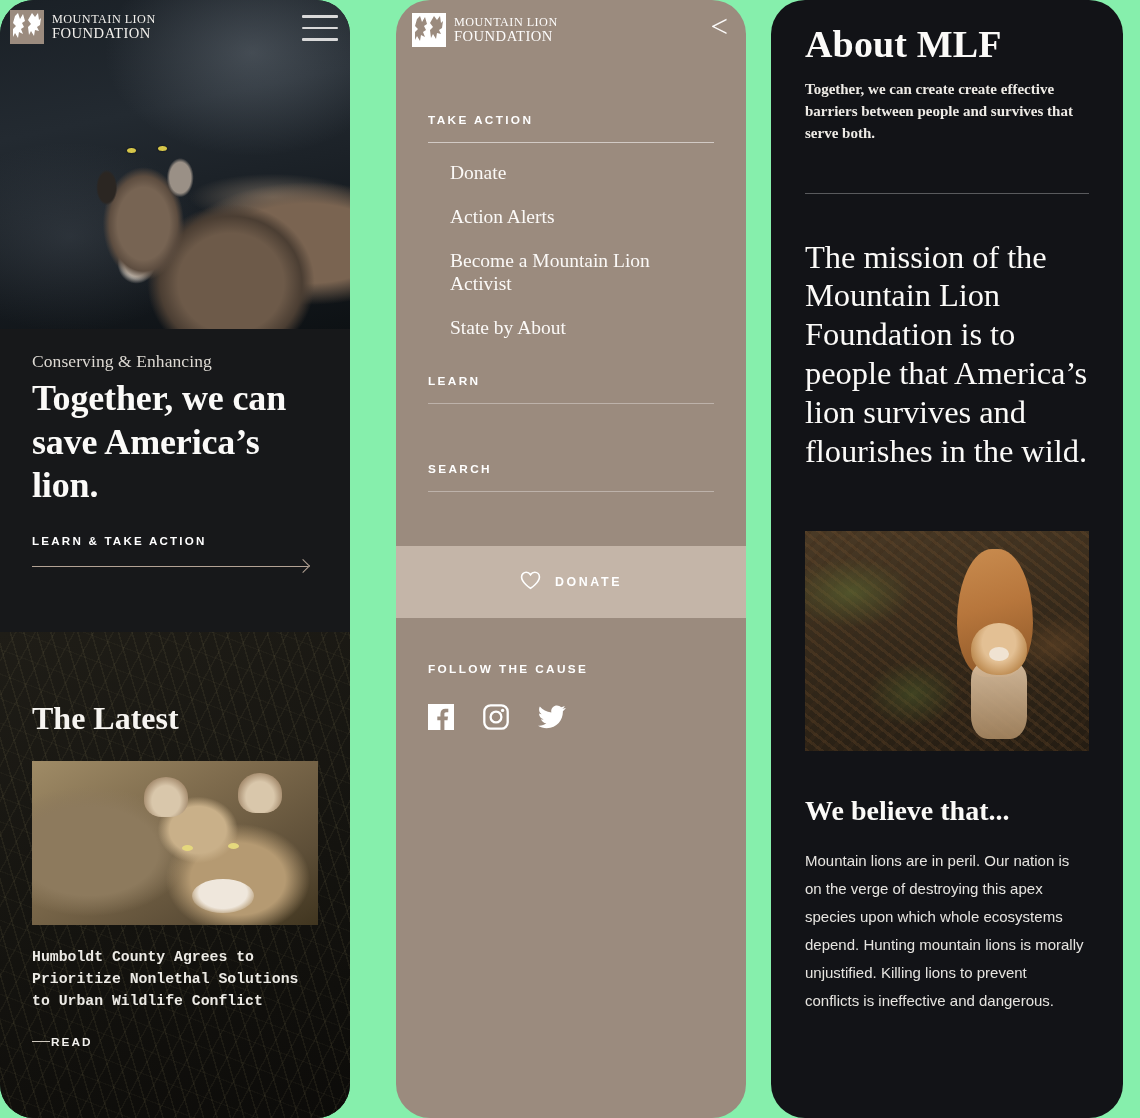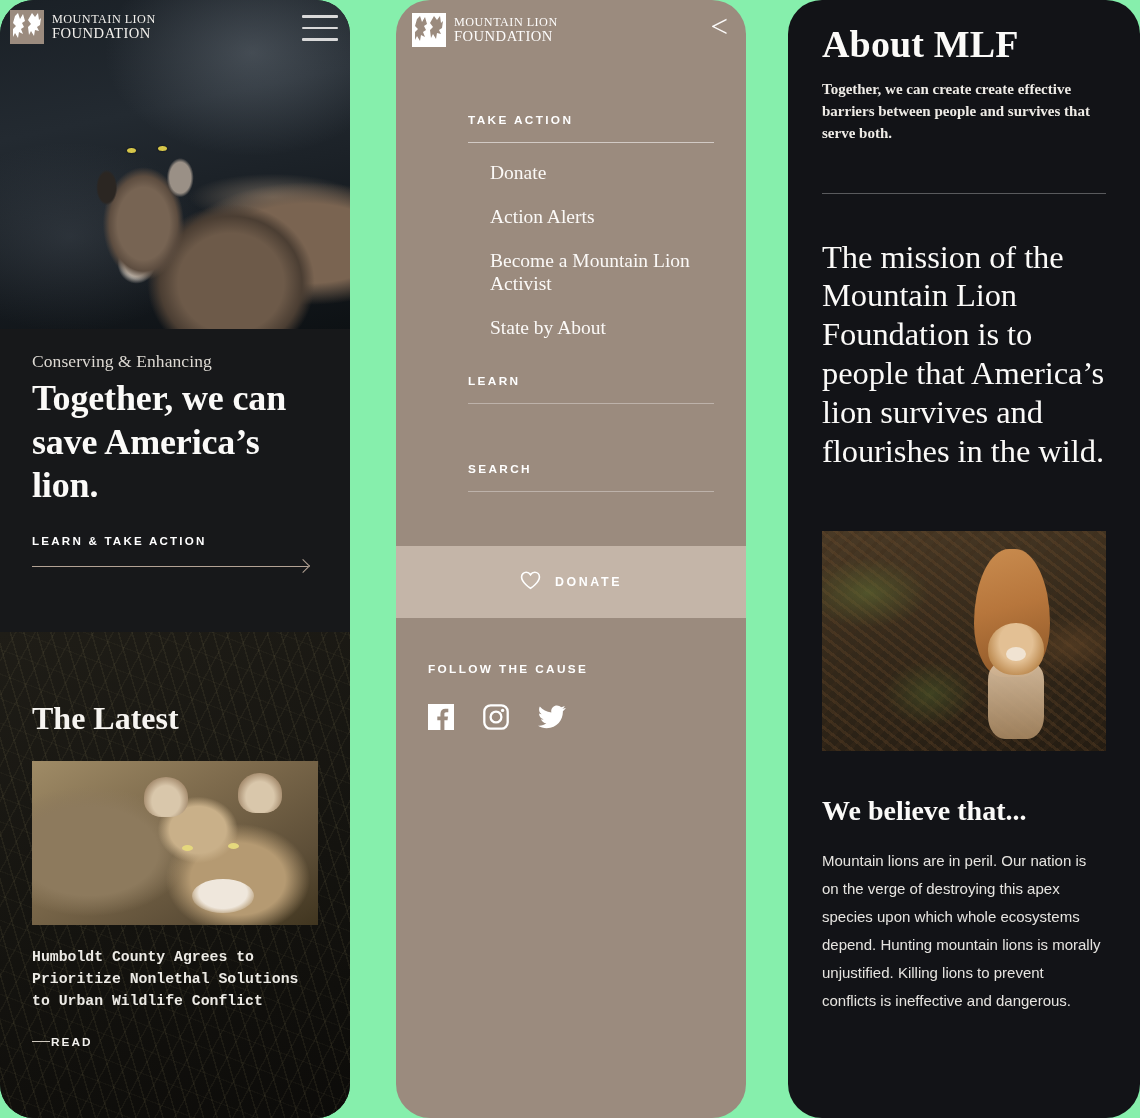--- a/index.html
+++ b/index.html
@@ -262,21 +262,21 @@
   .chevron-back {
     font-family: "Liberation Serif", serif;
     font-size: 31px;
     line-height: 1;
     color: #fdfcfb;
     font-weight: 300;
     margin-top: -2px;
     cursor: pointer;
   }
 
-  .menu-body { padding: 0 32px; margin-left: 40px; }
+  .menu-body { padding: 0 32px; }
 
   .menu-sec-label {
     font-size: 11.8px;
     font-weight: 700;
     letter-spacing: .2em;
     color: #ffffff;
   }
   .menu-rule {
     height: 1px;
     background: rgba(255,255,255,.55);
@@ -327,21 +327,21 @@
     font-weight: 700;
     letter-spacing: .2em;
     color: #ffffff;
     margin-bottom: 28px;
   }
   .social-row { display: flex; gap: 29px; align-items: center; }
   .social-row span { cursor: pointer; display: block; }
 
   
   #panel-about {
-    left: 788px;
+    left: 771px;
     width: 352px;
     background: #121317;
     padding: 0 34px;
   }
   .about-title {
     font-family: "Liberation Serif", serif;
     font-size: 38px;
     color: #fbfaf8;
     padding-top: 22px;
     letter-spacing: .004em;

